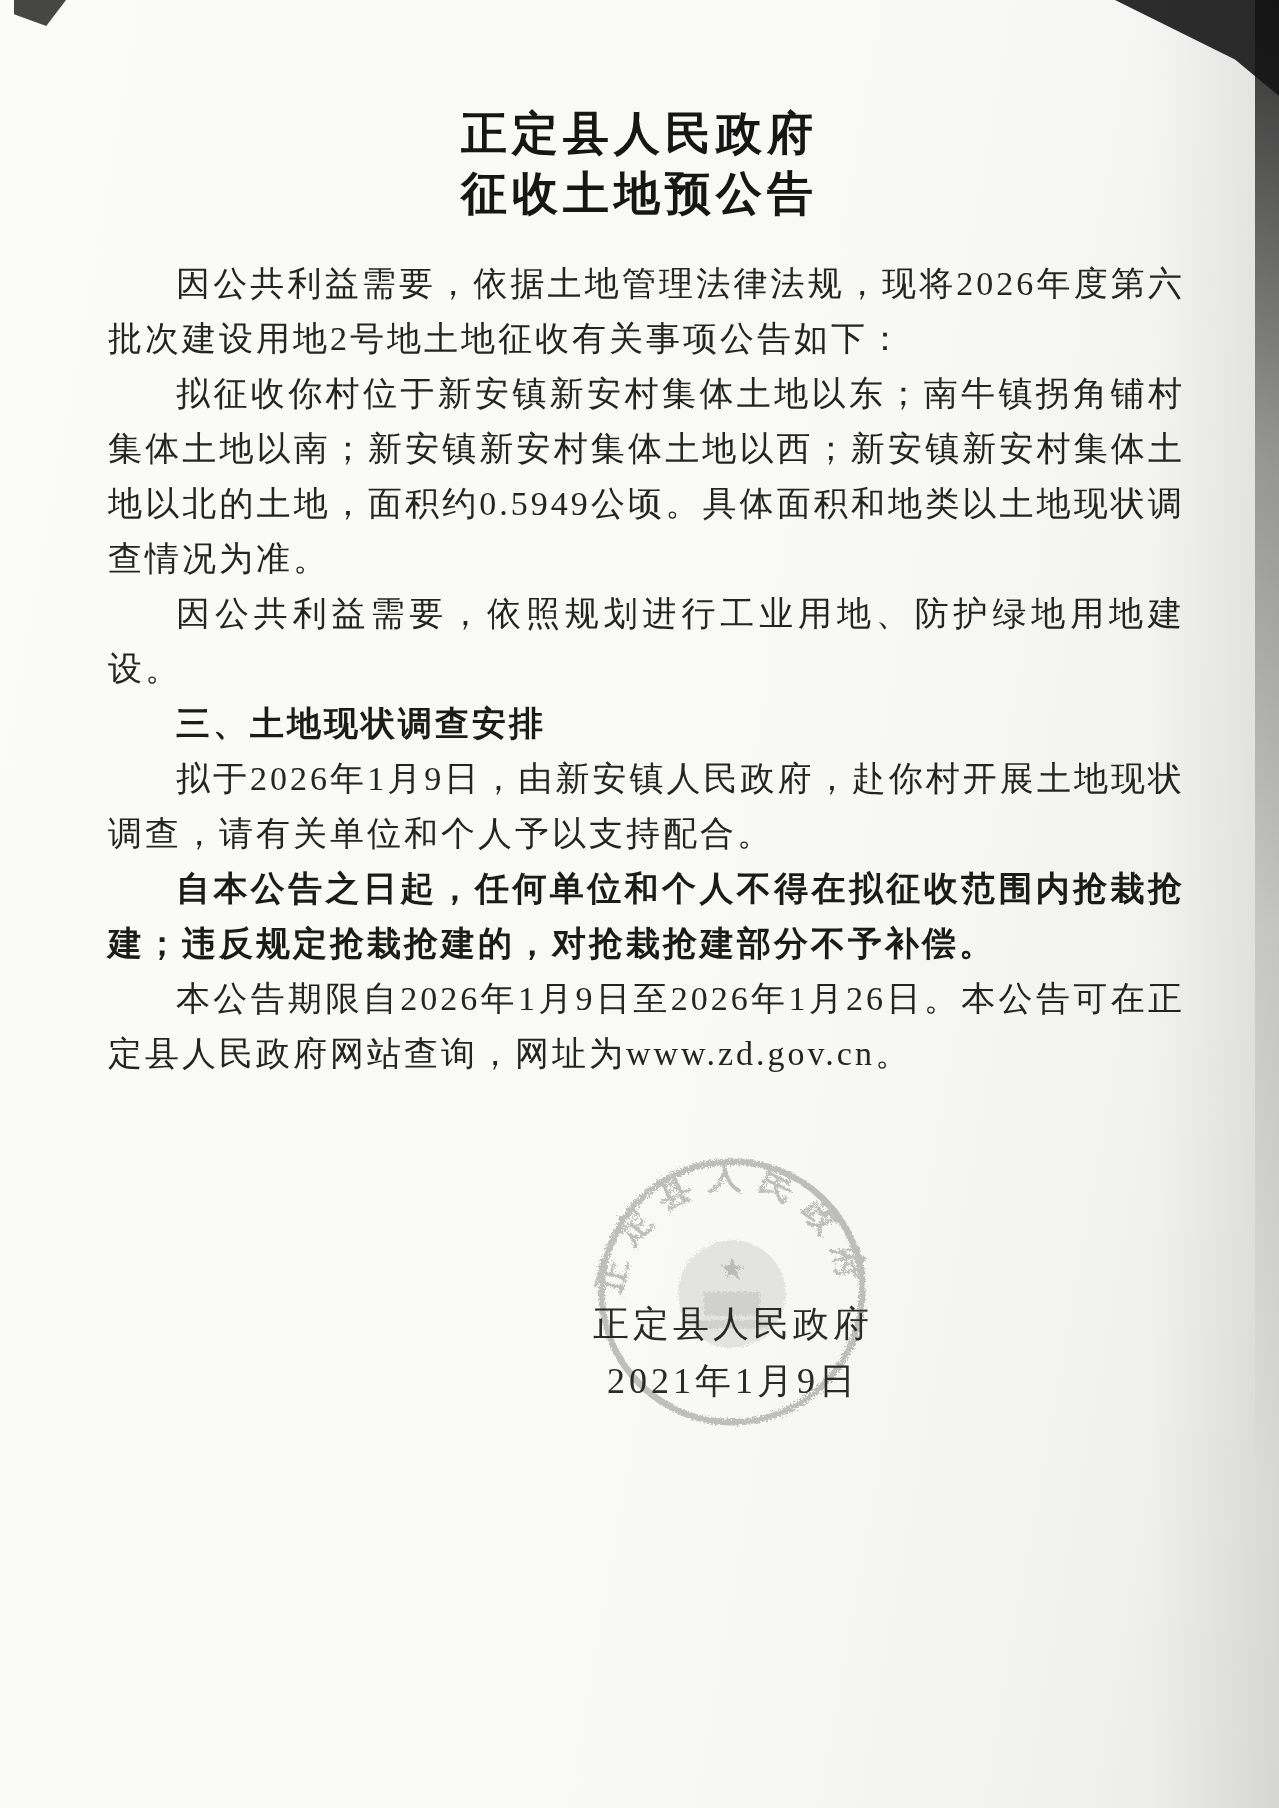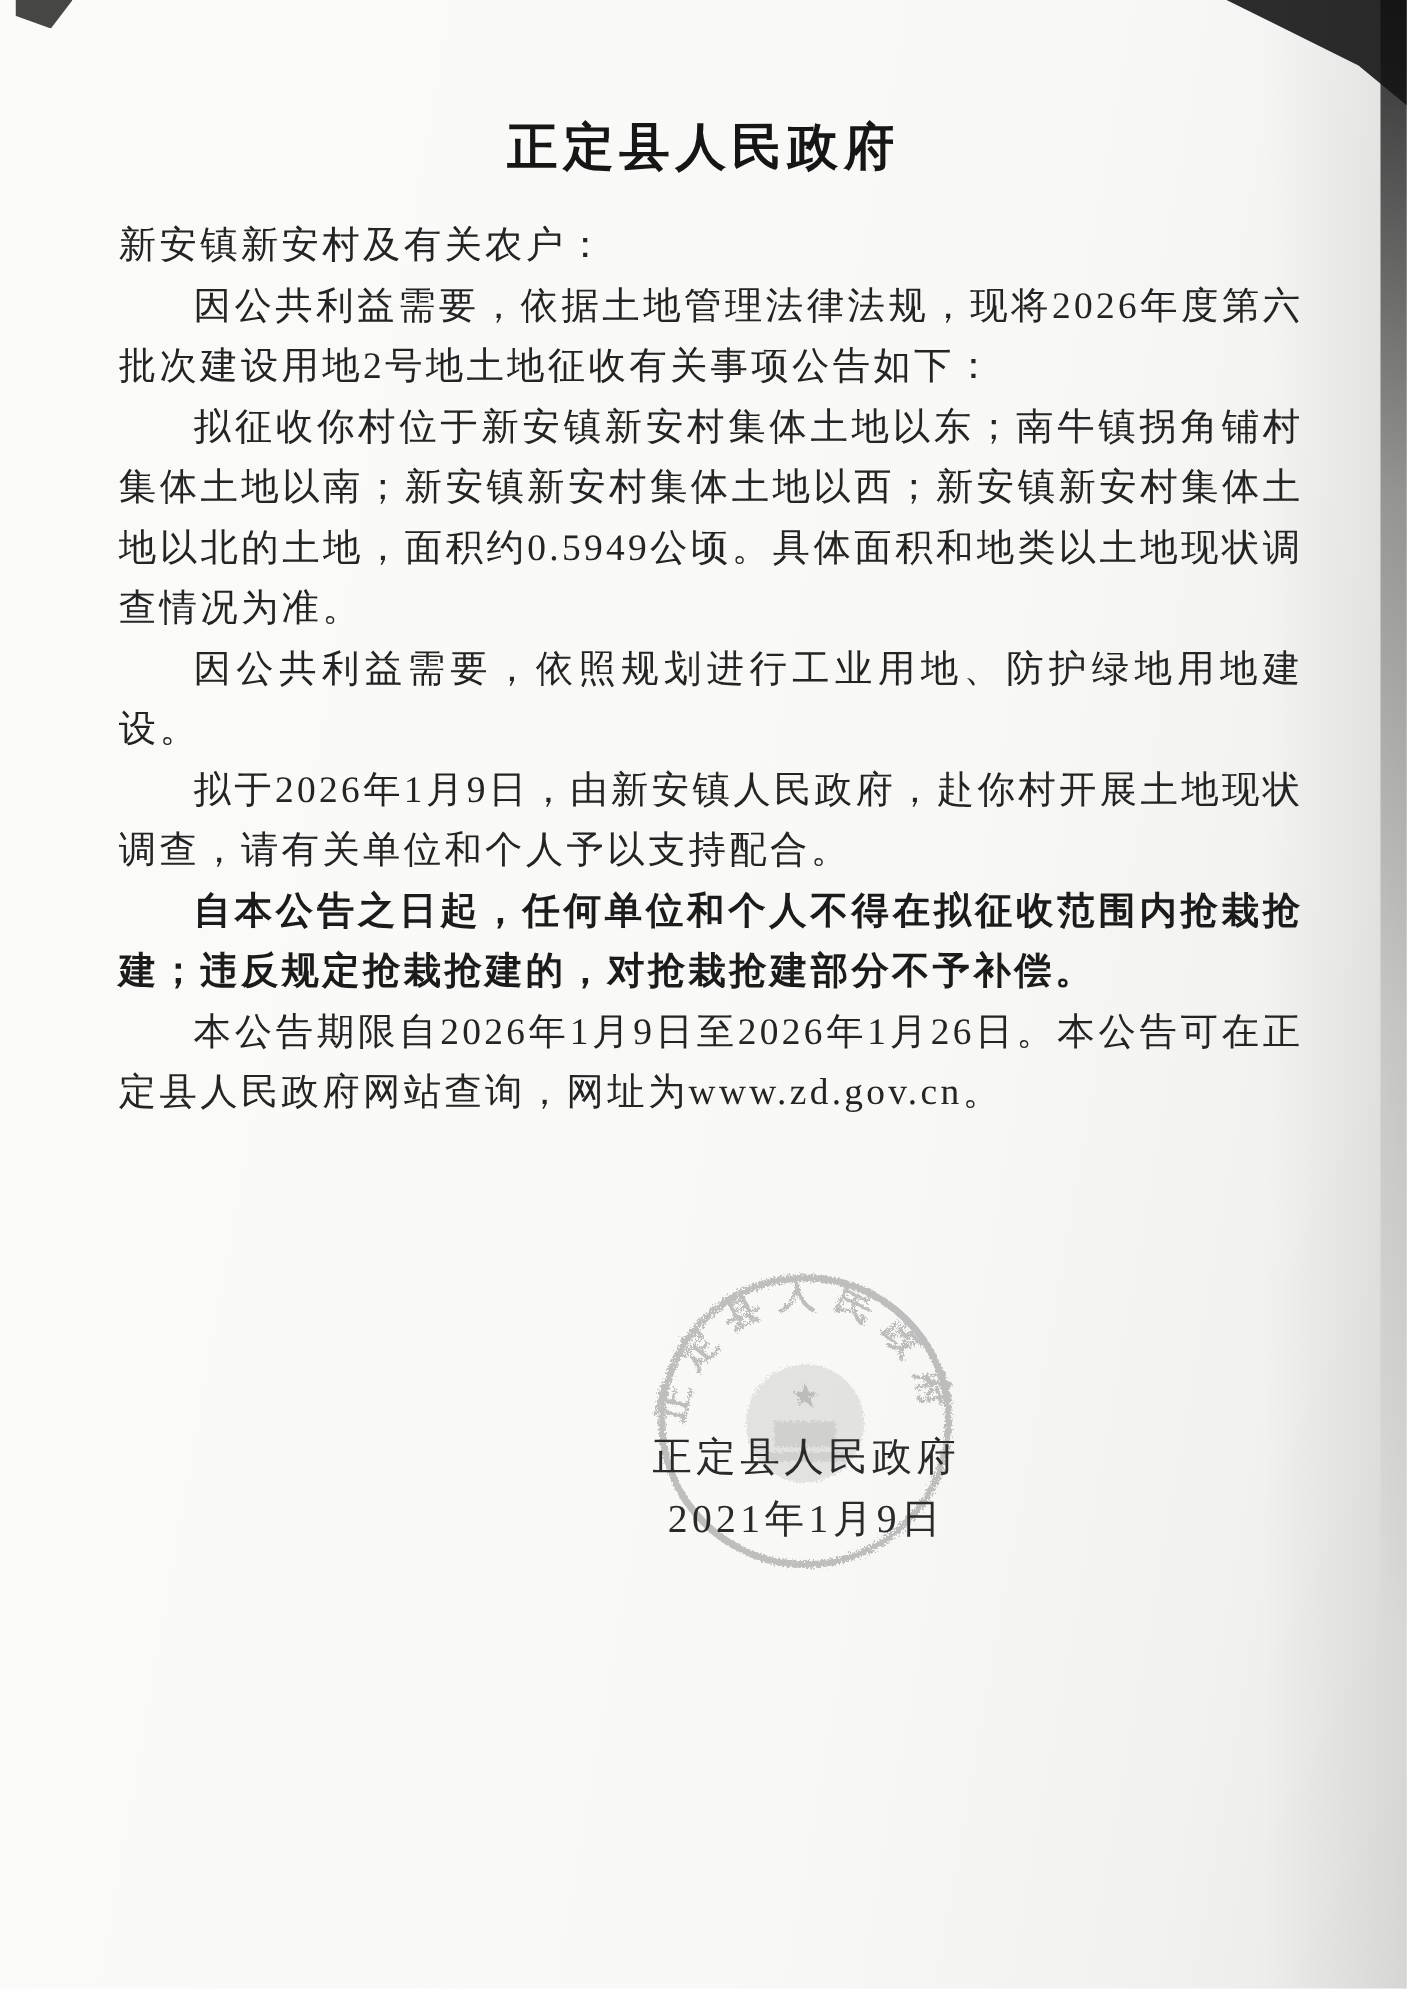--- a/index.html
+++ b/index.html
@@ -105,30 +105,31 @@
 
 <div class="page">
 
   <div class="artifact-tl"></div>
   <div class="artifact-tr"></div>
   <div class="artifact-right-band"></div>
   <div class="artifact-right-shade"></div>
 
   <div class="title-block">
     <div>正定县人民政府</div>
+    <div>征收土地预公告</div>
   </div>
 
   <div class="doc-body">
-    <p>新安镇新安村及有关农户：</p>
     <p class="indent">因公共利益需要，依据土地管理法律法规，现将2026年度第六批次建设用地2号地土地征收有关事项公告如下：</p>
 
     <p class="indent">拟征收你村位于新安镇新安村集体土地以东；南牛镇拐角铺村集体土地以南；新安镇新安村集体土地以西；新安镇新安村集体土地以北的土地，面积约0.5949公顷。具体面积和地类以土地现状调查情况为准。</p>
 
     <p class="indent">因公共利益需要，依照规划进行工业用地、防护绿地用地建设。</p>
 
+    <p class="section-heading">三、土地现状调查安排</p>
     <p class="indent">拟于2026年1月9日，由新安镇人民政府，赴你村开展土地现状调查，请有关单位和个人予以支持配合。</p>
 
     <p class="indent warning">自本公告之日起，任何单位和个人不得在拟征收范围内抢栽抢建；违反规定抢栽抢建的，对抢栽抢建部分不予补偿。</p>
     <p class="indent">本公告期限自2026年1月9日至2026年1月26日。本公告可在正定县人民政府网站查询，网址为www.zd.gov.cn。</p>
   </div>
 
   <div class="seal">
     <svg width="280" height="280" viewBox="0 0 260 260">
       <defs>
         <filter id="rough" x="-10%" y="-10%" width="120%" height="120%">

